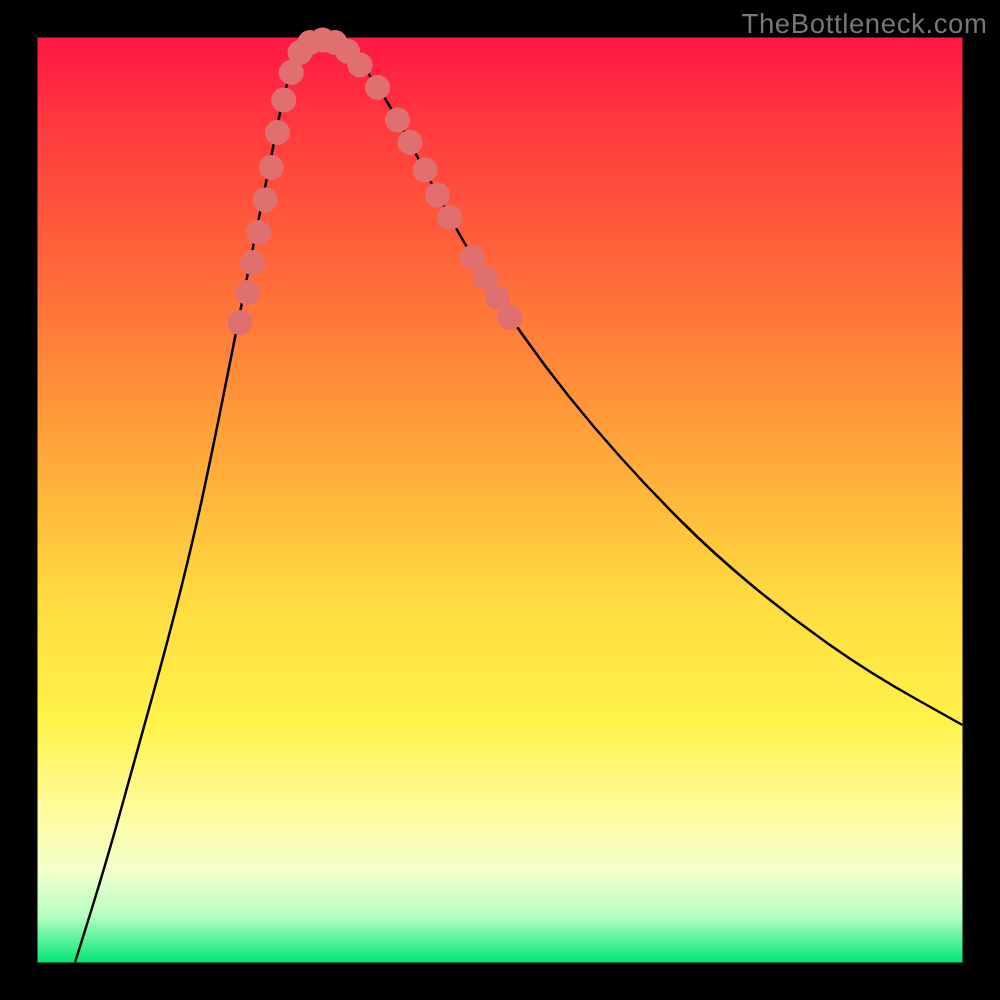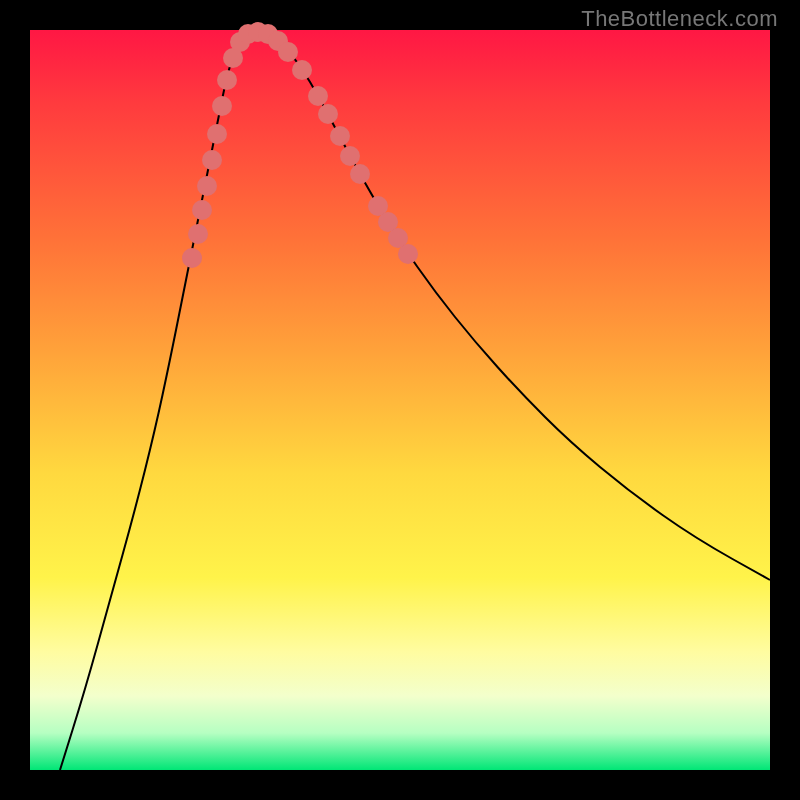--- a/index.html
+++ b/index.html
@@ -27,21 +27,21 @@
       #fff34a 74%,
       #fffca0 84%,
       #f3ffcc 90%,
       #b6ffc2 95%,
       #00e676 100%
     );
   }
   .watermark {
     position: absolute;
     top: 6px;
-    right: 22px;
+    right: 10px;
     color: #777;
     font-size: 22px;
     font-weight: 500;
     letter-spacing: 0.5px;
     z-index: 10;
   }
   svg.plot {
     position: absolute;
     left: 0;
     top: 0;

